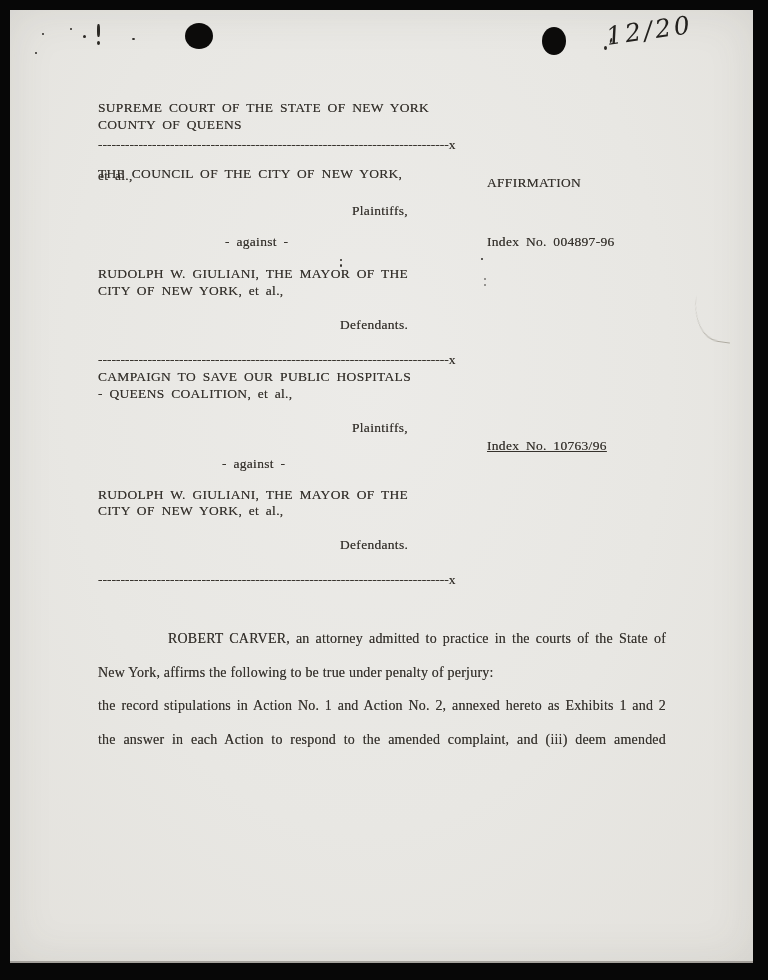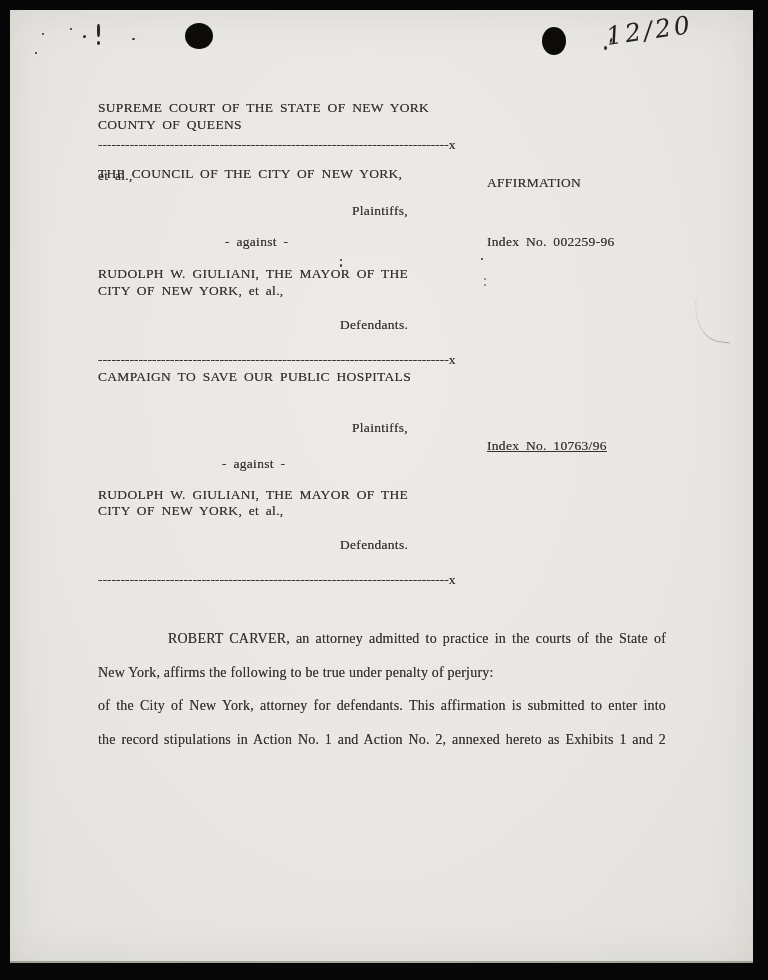--- a/index.html
+++ b/index.html
@@ -87,35 +87,36 @@
 
   <div class="txt" style="left:88px;top:90px;">SUPREME COURT OF THE STATE OF NEW YORK</div>
   <div class="txt" style="left:88px;top:107px;">COUNTY OF QUEENS</div>
   <div class="txt rule" style="left:88px;top:127px;">------------------------------------------------------------------------------x</div>
 
   <div class="txt" style="left:88px;top:156px;">THE COUNCIL OF THE CITY OF NEW YORK,</div>
   <div class="txt" style="left:88px;top:158px;font-family:Liberation Serif, serif;">et al.,</div>
   <div class="txt" style="left:477px;top:165px;">AFFIRMATION</div>
   <div class="txt" style="left:342px;top:193px;">Plaintiffs,</div>
   <div class="txt" style="left:215px;top:224px;">- against -</div>
-  <div class="txt" style="left:477px;top:224px;">Index No. 002259-96</div>
+  <div class="txt" style="left:477px;top:224px;">Index No. 004897-96</div>
   <div class="txt" style="left:88px;top:256px;">RUDOLPH W. GIULIANI, THE MAYOR OF THE</div>
   <div class="txt" style="left:88px;top:273px;">CITY OF NEW YORK, et al.,</div>
   <div class="txt" style="left:330px;top:307px;">Defendants.</div>
   <div class="txt rule" style="left:88px;top:342px;">------------------------------------------------------------------------------x</div>
 
   <div class="txt" style="left:88px;top:359px;">CAMPAIGN TO SAVE OUR PUBLIC HOSPITALS</div>
+  <div class="txt" style="left:88px;top:376px;">- QUEENS COALITION, et al.,</div>
   <div class="txt" style="left:342px;top:410px;">Plaintiffs,</div>
   <div class="txt" style="left:477px;top:428px;text-decoration:underline;">Index No. 10763/96</div>
   <div class="txt" style="left:212px;top:446px;">- against -</div>
   <div class="txt" style="left:88px;top:477px;">RUDOLPH W. GIULIANI, THE MAYOR OF THE</div>
   <div class="txt" style="left:88px;top:493px;">CITY OF NEW YORK, et al.,</div>
   <div class="txt" style="left:330px;top:527px;">Defendants.</div>
   <div class="txt rule" style="left:88px;top:562px;">------------------------------------------------------------------------------x</div>
 
   <div id="body-text">
     <div class="bline"><span class="fl-indent"></span><span>ROBERT CARVER, an attorney admitted to practice in the courts of the State of</span></div>
     <div class="bline noslast"><span>New York, affirms the following to be true under penalty of perjury:</span></div>
-    <div class="bline"><span>of the City of New York, attorney for defendants. This affirmation is submitted to enter into</span></div>
     <div class="bline"><span>the record stipulations in Action No. 1 and Action No. 2, annexed hereto as Exhibits 1 and 2</span></div>
+    <div class="bline"><span>the answer in each Action to respond to the amended complaint, and (iii) deem amended</span></div>
   </div>
 
 </div>
 
 </body></html>

